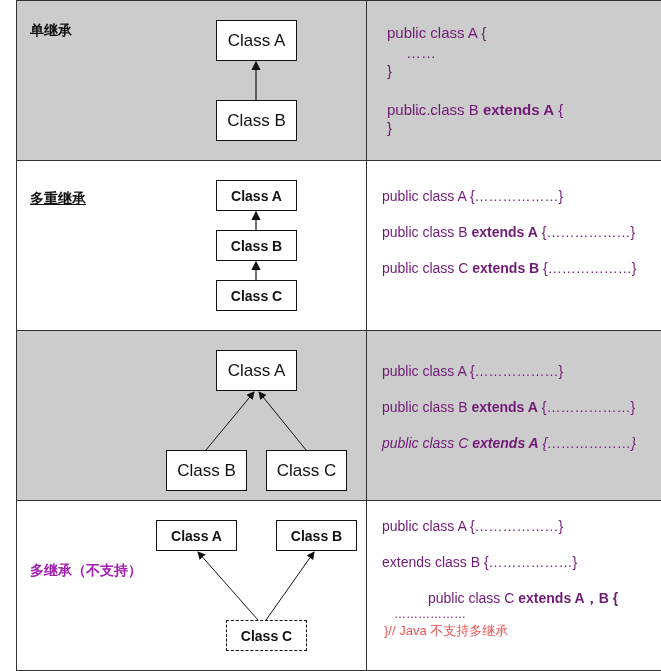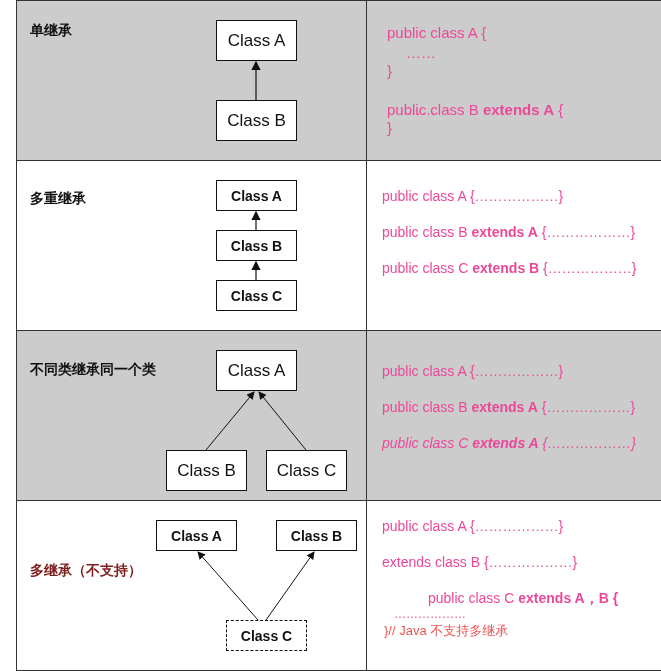--- a/index.html
+++ b/index.html
@@ -6,26 +6,26 @@
   body { width: 661px; height: 671px; position: relative; overflow: hidden;
          font-family: "Liberation Sans", "DejaVu Sans", sans-serif; color: #111; }
   .table { position: absolute; left: 16px; top: 0; width: 661px; height: 671px; }
   .row { position: absolute; left: 0; width: 661px; box-sizing: border-box;
          border-left: 1px solid #333; border-right: 1px solid #333; }
   .row.gray { background: #cccccc; }
   .row.white { background: #ffffff; }
   .hline { position: absolute; left: 0; width: 661px; height: 1px; background: #333; }
   .vline { position: absolute; left: 350px; width: 1px; background: #333; top: 0; height: 671px; }
   .label { position: absolute; left: 14px; font-size: 14px; font-weight: bold; color: #111; }
-  .label.red { color: #7f1d1d; }
+  .label.red { color: #a21caf; }
   .box { position: absolute; background: #fff; border: 1px solid #111; box-sizing: border-box;
          display: flex; align-items: center; justify-content: center; font-size: 17px; color: #111; }
   .box.bold { font-weight: bold; font-size: 14px; }
   .box.dashed { border-style: dashed; }
-  .code { position: absolute; left: 366px; font-size: 14px; color: #ec4899; white-space: pre; text-align: right; }
+  .code { position: absolute; left: 366px; font-size: 14px; color: #701a75; white-space: pre; text-align: right; }
   .code b { font-weight: bold; }
   .comment { position: absolute; left: 368px; top: 622px; font-size: 13px; color: #ee5555; }
   .watermark { position: absolute; left: 519px; top: 637px; font-size: 14px; color: #a0a0a0; }
   svg.arrows { position: absolute; left: 0; top: 0; width: 661px; height: 671px; pointer-events: none; }
 </style>
 </head>
 <body>
 
 <div class="table">
 
@@ -46,31 +46,30 @@
   <div class="box" style="left:200px;top:100px;width:81px;height:41px;">Class B</div>
   <div>
     <div class="code" style="left:371px;top:24px;font-size:15px;">public class A {</div>
     <div class="code" style="left:390px;top:44px;font-size:15px;">……</div>
     <div class="code" style="left:371px;top:62px;font-size:15px;">}</div>
     <div class="code" style="left:371px;top:81px;font-size:15px;margin-top:20px;"><span>public class B </span><b>extends A</b><span> {</span></div>
     <div class="code" style="left:390px;top:101px;font-size:15px;">……</div>
     <div class="code" style="left:371px;top:119px;font-size:15px;">}</div>
   </div>
 
-  <div class="label" style="top:190px;">多重继承</div>
+  <div class="label" style="top:190px;text-decoration:underline;">多重继承</div>
   <div class="box bold" style="left:200px;top:180px;width:81px;height:31px;">Class A</div>
   <div class="box bold" style="left:200px;top:230px;width:81px;height:31px;">Class B</div>
   <div class="box bold" style="left:200px;top:280px;width:81px;height:31px;">Class C</div>
   <div>
     <div class="code" style="top:188px;">public class A {………………}</div>
     <div class="code" style="top:224px;"><span>public class B </span><b>extends A</b><span> {………………}</span></div>
     <div class="code" style="top:260px;"><span>public class C </span><b>extends B</b><span> {………………}</span></div>
   </div>
 
-  <div class="label" style="top:361px;">不同类继承同一个类</div>
   <div class="box" style="left:200px;top:350px;width:81px;height:41px;">Class A</div>
   <div class="box" style="left:150px;top:450px;width:81px;height:41px;">Class B</div>
   <div class="box" style="left:250px;top:450px;width:81px;height:41px;">Class C</div>
   <div>
     <div class="code" style="top:363px;">public class A {………………}</div>
     <div class="code" style="top:399px;"><span>public class B </span><b>extends A</b><span> {………………}</span></div>
     <div class="code" style="top:435px;font-style:italic;"><span>public class C </span><b>extends A</b><span> {………………}</span></div>
   </div>
 
   <div class="label red" style="top:562px;">多继承（不支持）</div>

